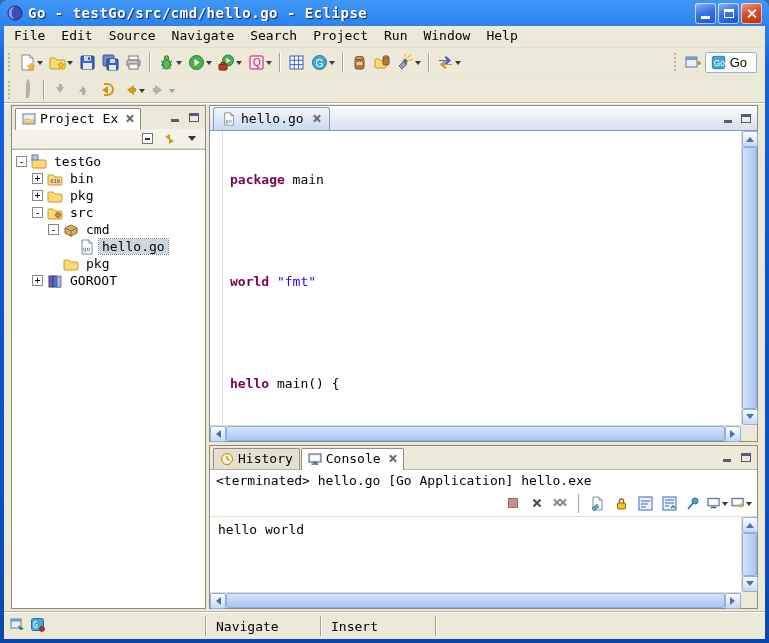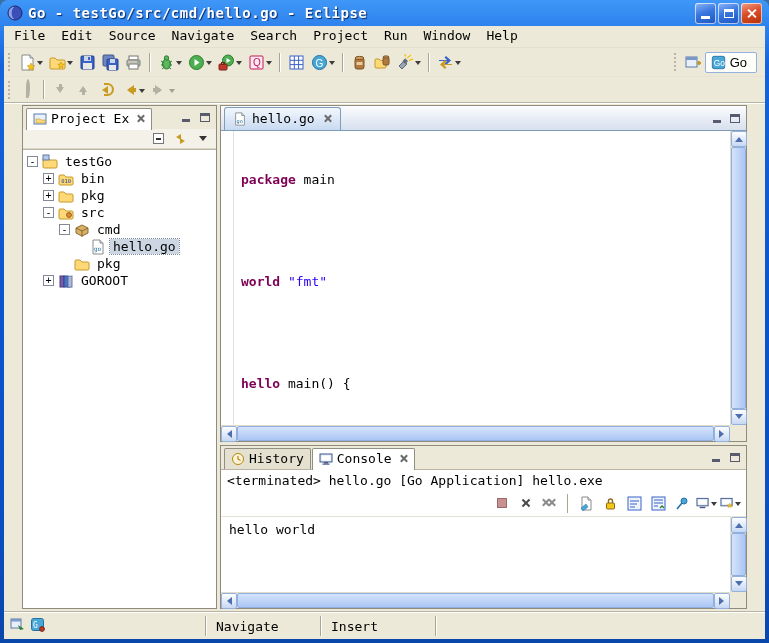--- a/index.html
+++ b/index.html
@@ -54,21 +54,21 @@
   .a-right.dis::after { content:""; position:absolute; right:8px; top:7px; width:7px; height:4px; background:#b3b0a4; }
   .a-curve::before { content:""; position:absolute; left:0; top:5px; border:4px solid transparent; border-right:6px solid #c99b22; }
   .a-curve::after { content:""; position:absolute; left:6px; top:2px; width:8px; height:9px; border:2px solid #c99b22; border-left:none; border-radius:0 7px 7px 0; }
   .a-up.dis::before { content:""; position:absolute; left:4px; top:1px; border:4px solid transparent; border-bottom:6px solid #b3b0a4; }
   .a-up.dis::after { content:""; position:absolute; left:7px; top:7px; width:3px; height:7px; background:#b3b0a4; }
   .a-down.dis::before { content:""; position:absolute; left:4px; bottom:1px; border:4px solid transparent; border-top:6px solid #b3b0a4; }
   .a-down.dis::after { content:""; position:absolute; left:7px; top:3px; width:3px; height:7px; background:#b3b0a4; }
   .pin-dis { width:11px; height:11px; border:2px solid #b3b0a4; border-radius:50% 50% 50% 0; transform:rotate(45deg); margin:3px; }
 
   
-  .main { flex:1; min-height:0; display:flex; gap:3px; padding:2px 18px 3px; }
+  .main { flex:1; min-height:0; display:flex; gap:3px; padding:2px 7px 3px; }
   .view { border:1px solid #8f8c7f; background:#ece9d8; display:flex; flex-direction:column; min-height:0; }
   .explorer { width:195px; flex:0 0 195px; }
   .rcol { flex:1; min-width:0; display:flex; flex-direction:column; gap:3px; }
   .editorpane { flex:1; min-height:0; }
   .consolepane { height:164px; flex:0 0 164px; }
 
   
   .vtabs { height:23px; display:flex; align-items:flex-end; gap:1px; padding:2px 2px 0 3px; }
   .vtab { display:flex; align-items:center; gap:4px; padding:2px 6px 3px; border:1px solid #928f82;
     border-bottom:none; border-radius:2px 2px 0 0; background:#e4e1d0; white-space:nowrap; cursor:default; }

